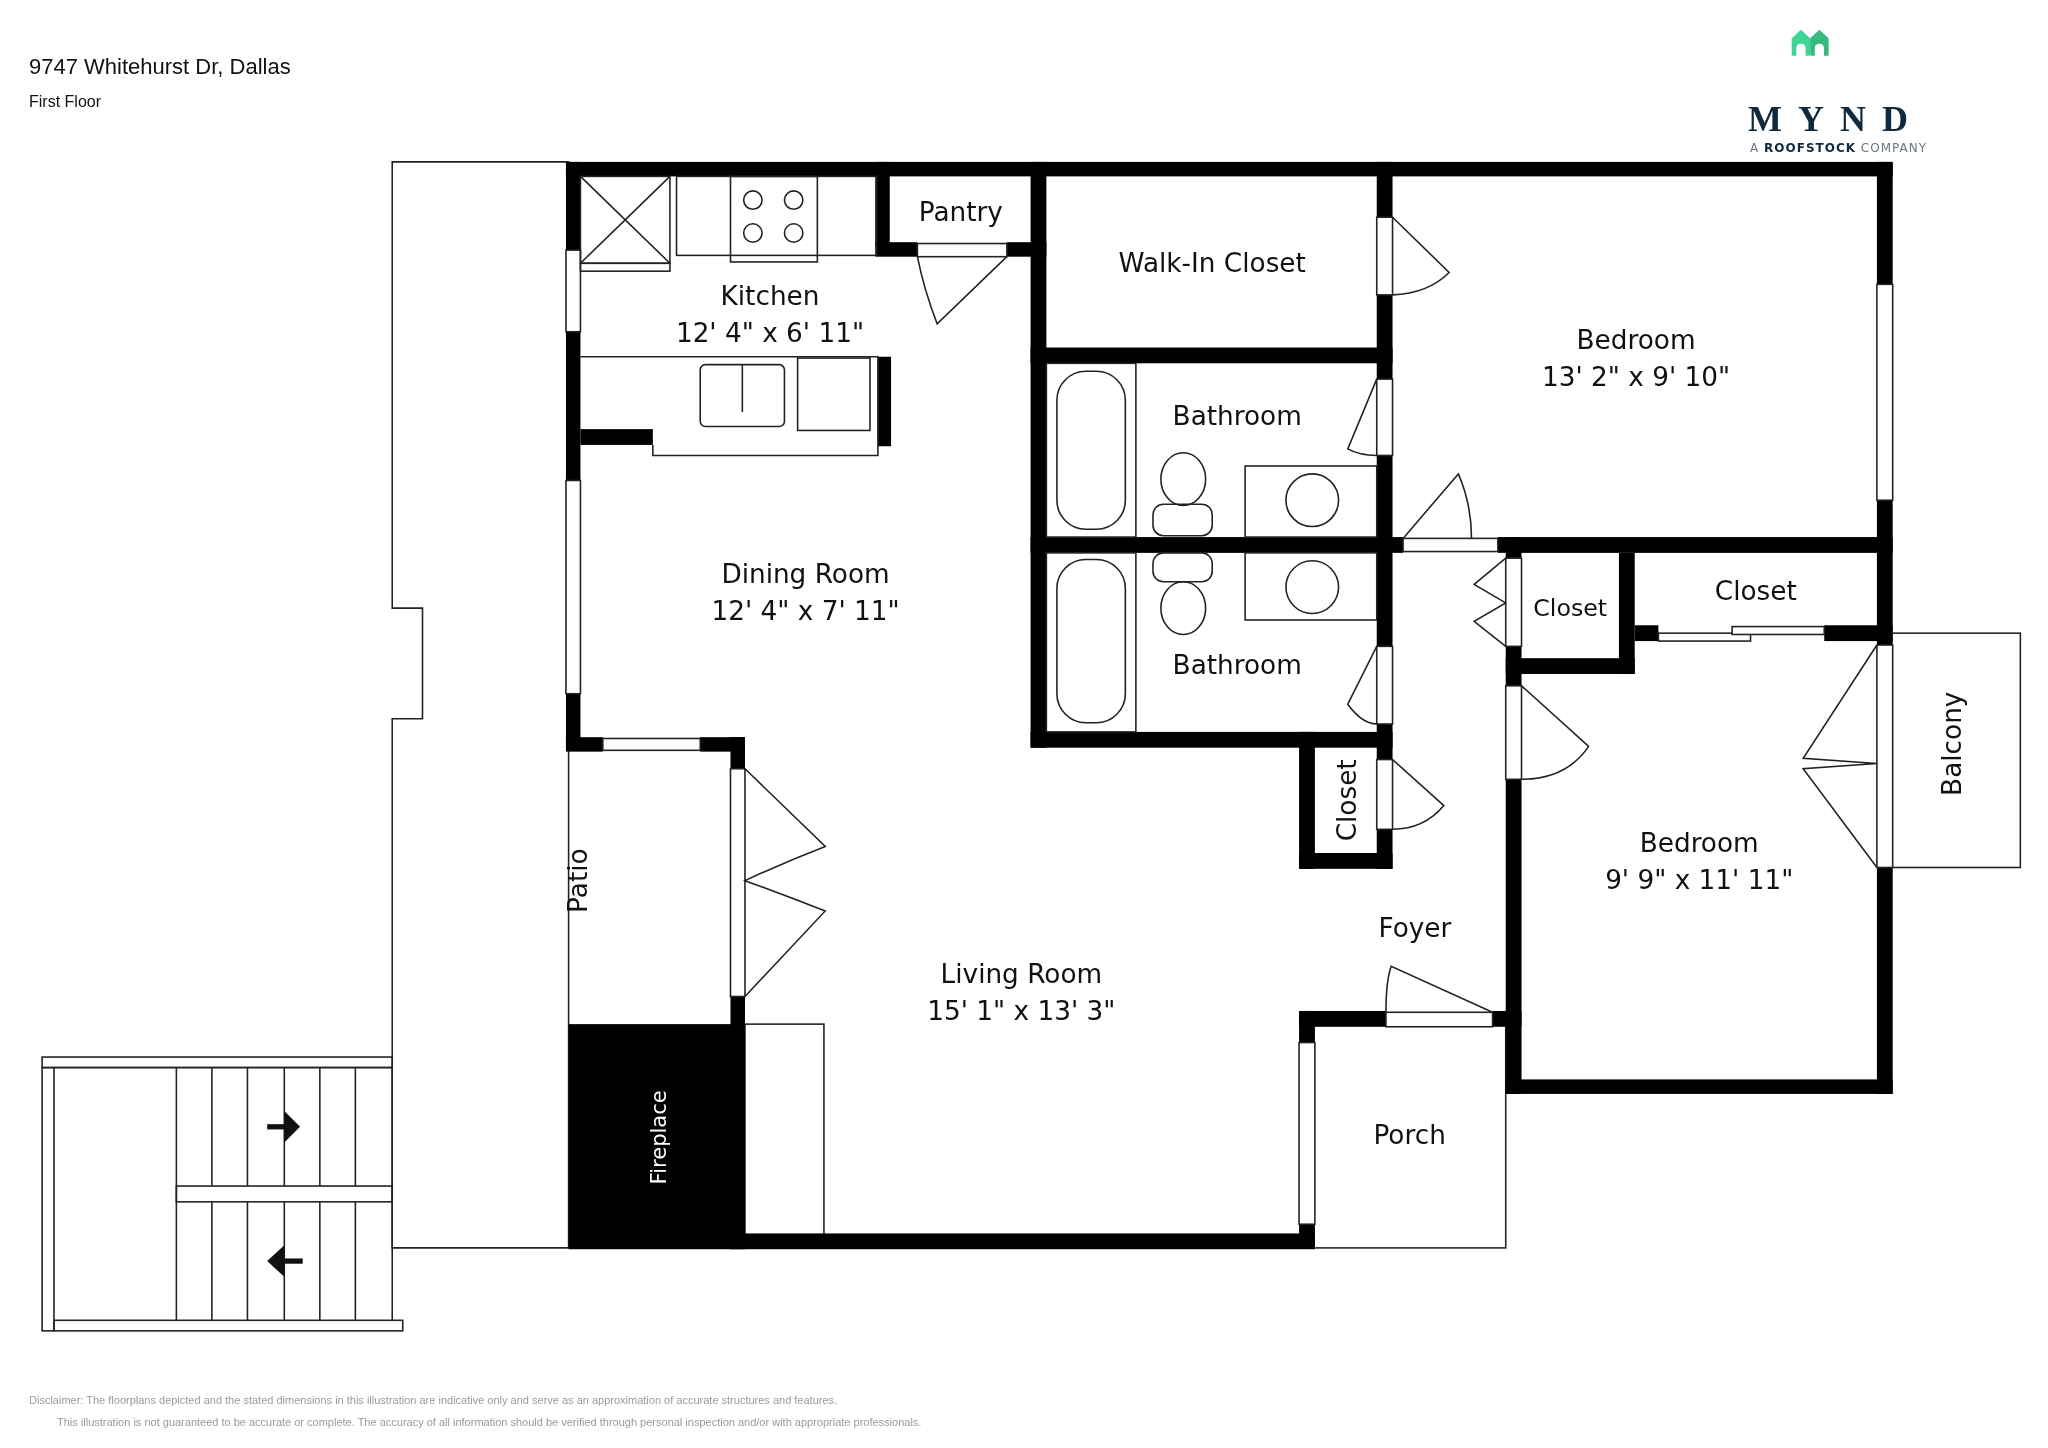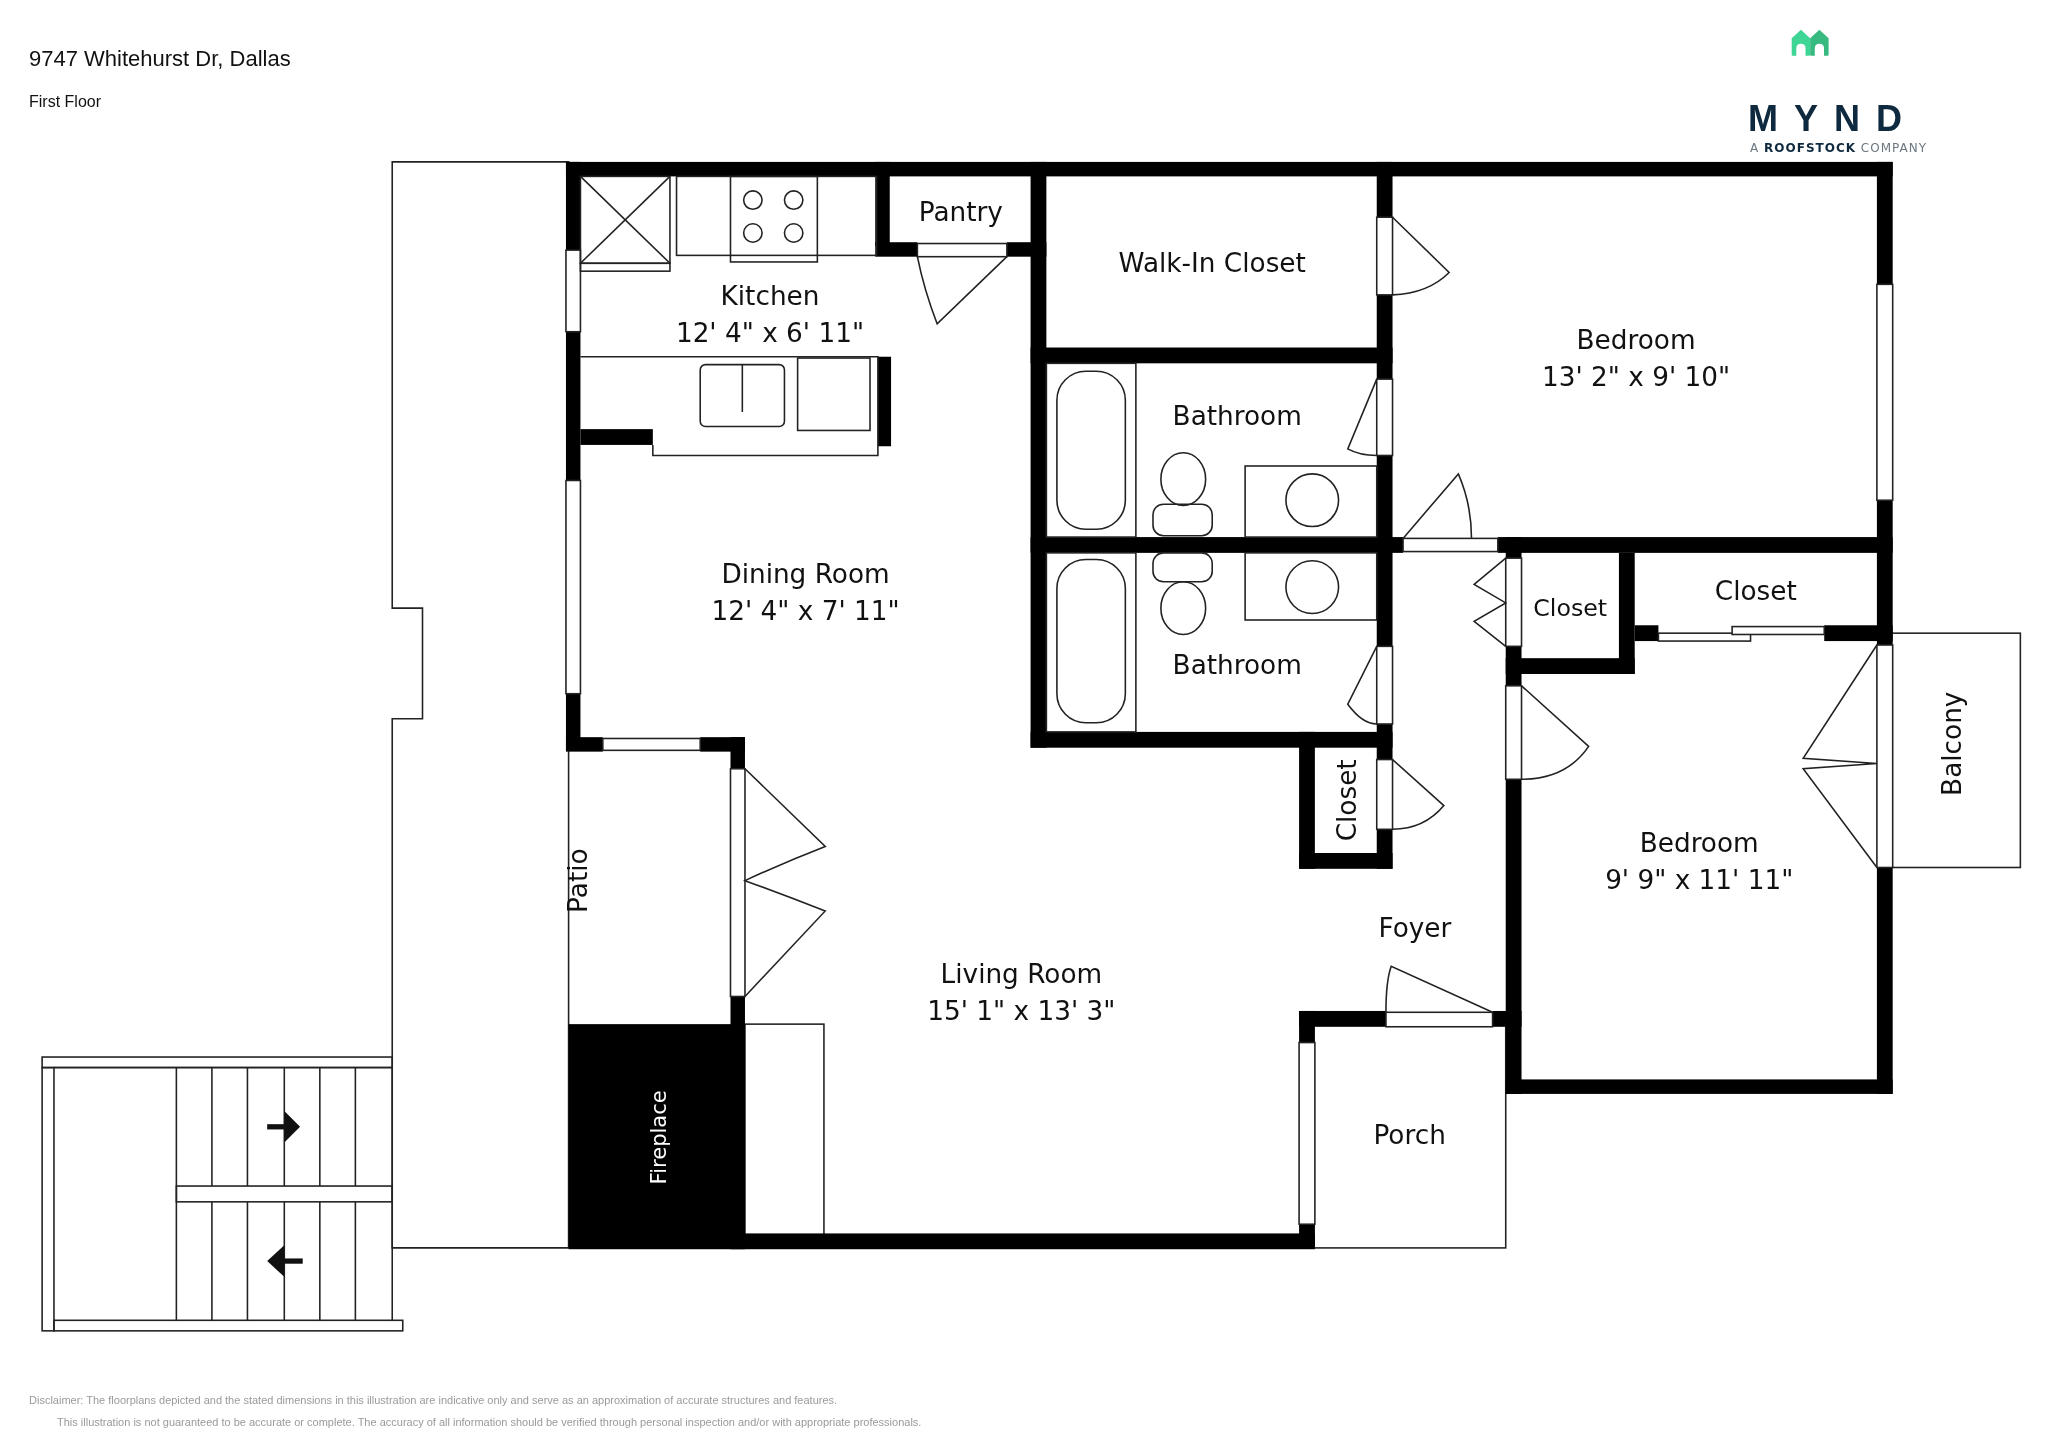--- a/index.html
+++ b/index.html
@@ -1,21 +1,21 @@
 <!DOCTYPE html>
 <html><head>
 <meta charset="utf-8">
 <style>
   html,body{margin:0;padding:0;background:#ffffff;}
   body{width:2048px;height:1448px;position:relative;overflow:hidden;font-family:"Liberation Sans",sans-serif;color:#111;}
   .hdr{position:absolute;left:29px;font-size:22px;color:#111;}
-  .hdr.addr{top:46px;}
+  .hdr.addr{top:54px;}
   .hdr.floor{top:93px;font-family:Liberation Sans, sans-serif;font-size:16px;}
   .logo{position:absolute;left:1745px;top:28px;width:170px;height:130px;}
-  .logo-word{position:absolute;left:1748px;top:98px;font-family:Liberation Sans, sans-serif;font-weight:bold;font-size:36px;letter-spacing:16px;color:#0f2a3f;}
+  .logo-word{position:absolute;left:1748px;top:98px;font-family:Liberation Serif, serif;font-weight:bold;font-size:36px;letter-spacing:16px;color:#0f2a3f;}
   .logo-sub{position:absolute;left:1750px;top:141px;font-family:"DejaVu Sans",sans-serif;font-size:12px;letter-spacing:1px;color:#6b7680;}
   .logo-sub b{color:#0f2a3f;}
   .plan{position:absolute;left:0;top:0;width:2048px;height:1448px;}
   .lbl{font-family:"DejaVu Sans",sans-serif;font-size:20px;fill:#111;text-anchor:middle;}
   .lbl-w{fill:#fff;}
   .disc{position:absolute;left:29px;font-family:"Liberation Sans",sans-serif;font-size:11px;color:#9a9a9a;}
   .disc.d1{top:1394px;}
   .disc.d2{top:1416px;margin-left:28px;}
 </style>
 </head>

